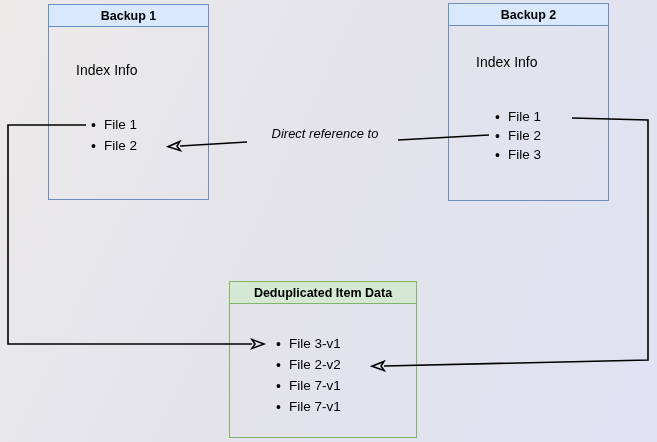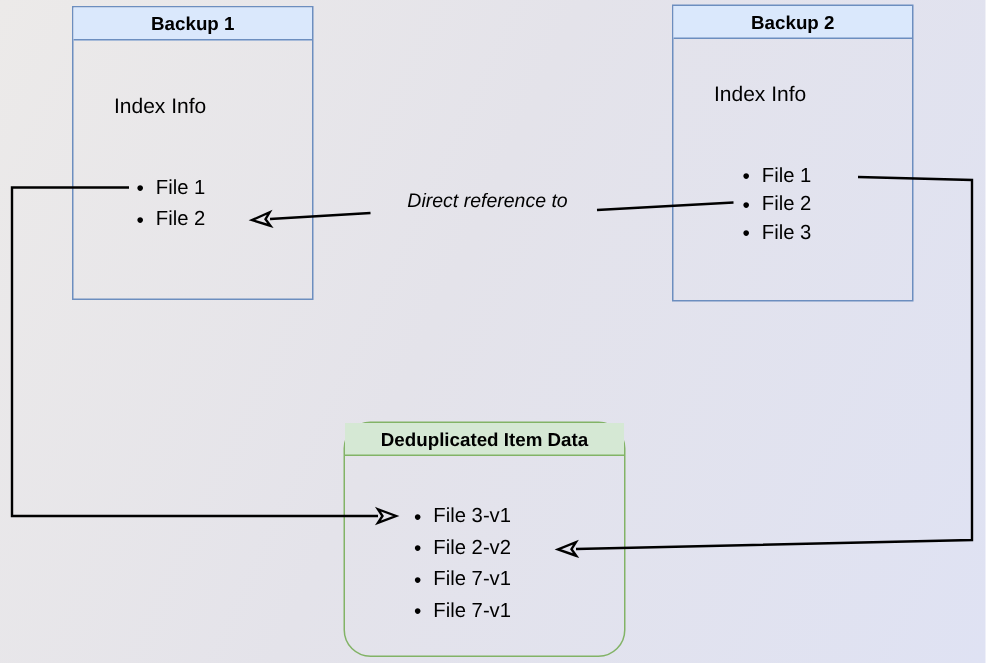--- a/index.html
+++ b/index.html
@@ -104,21 +104,21 @@
         <span class="dot">•</span>
         <span>File 2</span>
       </div>
       <div class="bullet-item">
         <span class="dot">•</span>
         <span>File 3</span>
       </div>
     </div>
   </div>
 
-  <div class="box green" style="left:229px; top:281px; width:188px; height:157px;border-radius:18px;">
+  <div class="box green" style="left:229px; top:281px; width:188px; height:157px;">
     <div class="box-header">Deduplicated Item Data</div>
     <div class="bullet-list lh21" style="left:46px; top:51px;">
       <div class="bullet-item">
         <span class="dot">•</span>
         <span>File 3-v1</span>
       </div>
       <div class="bullet-item">
         <span class="dot">•</span>
         <span>File 2-v2</span>
       </div>

